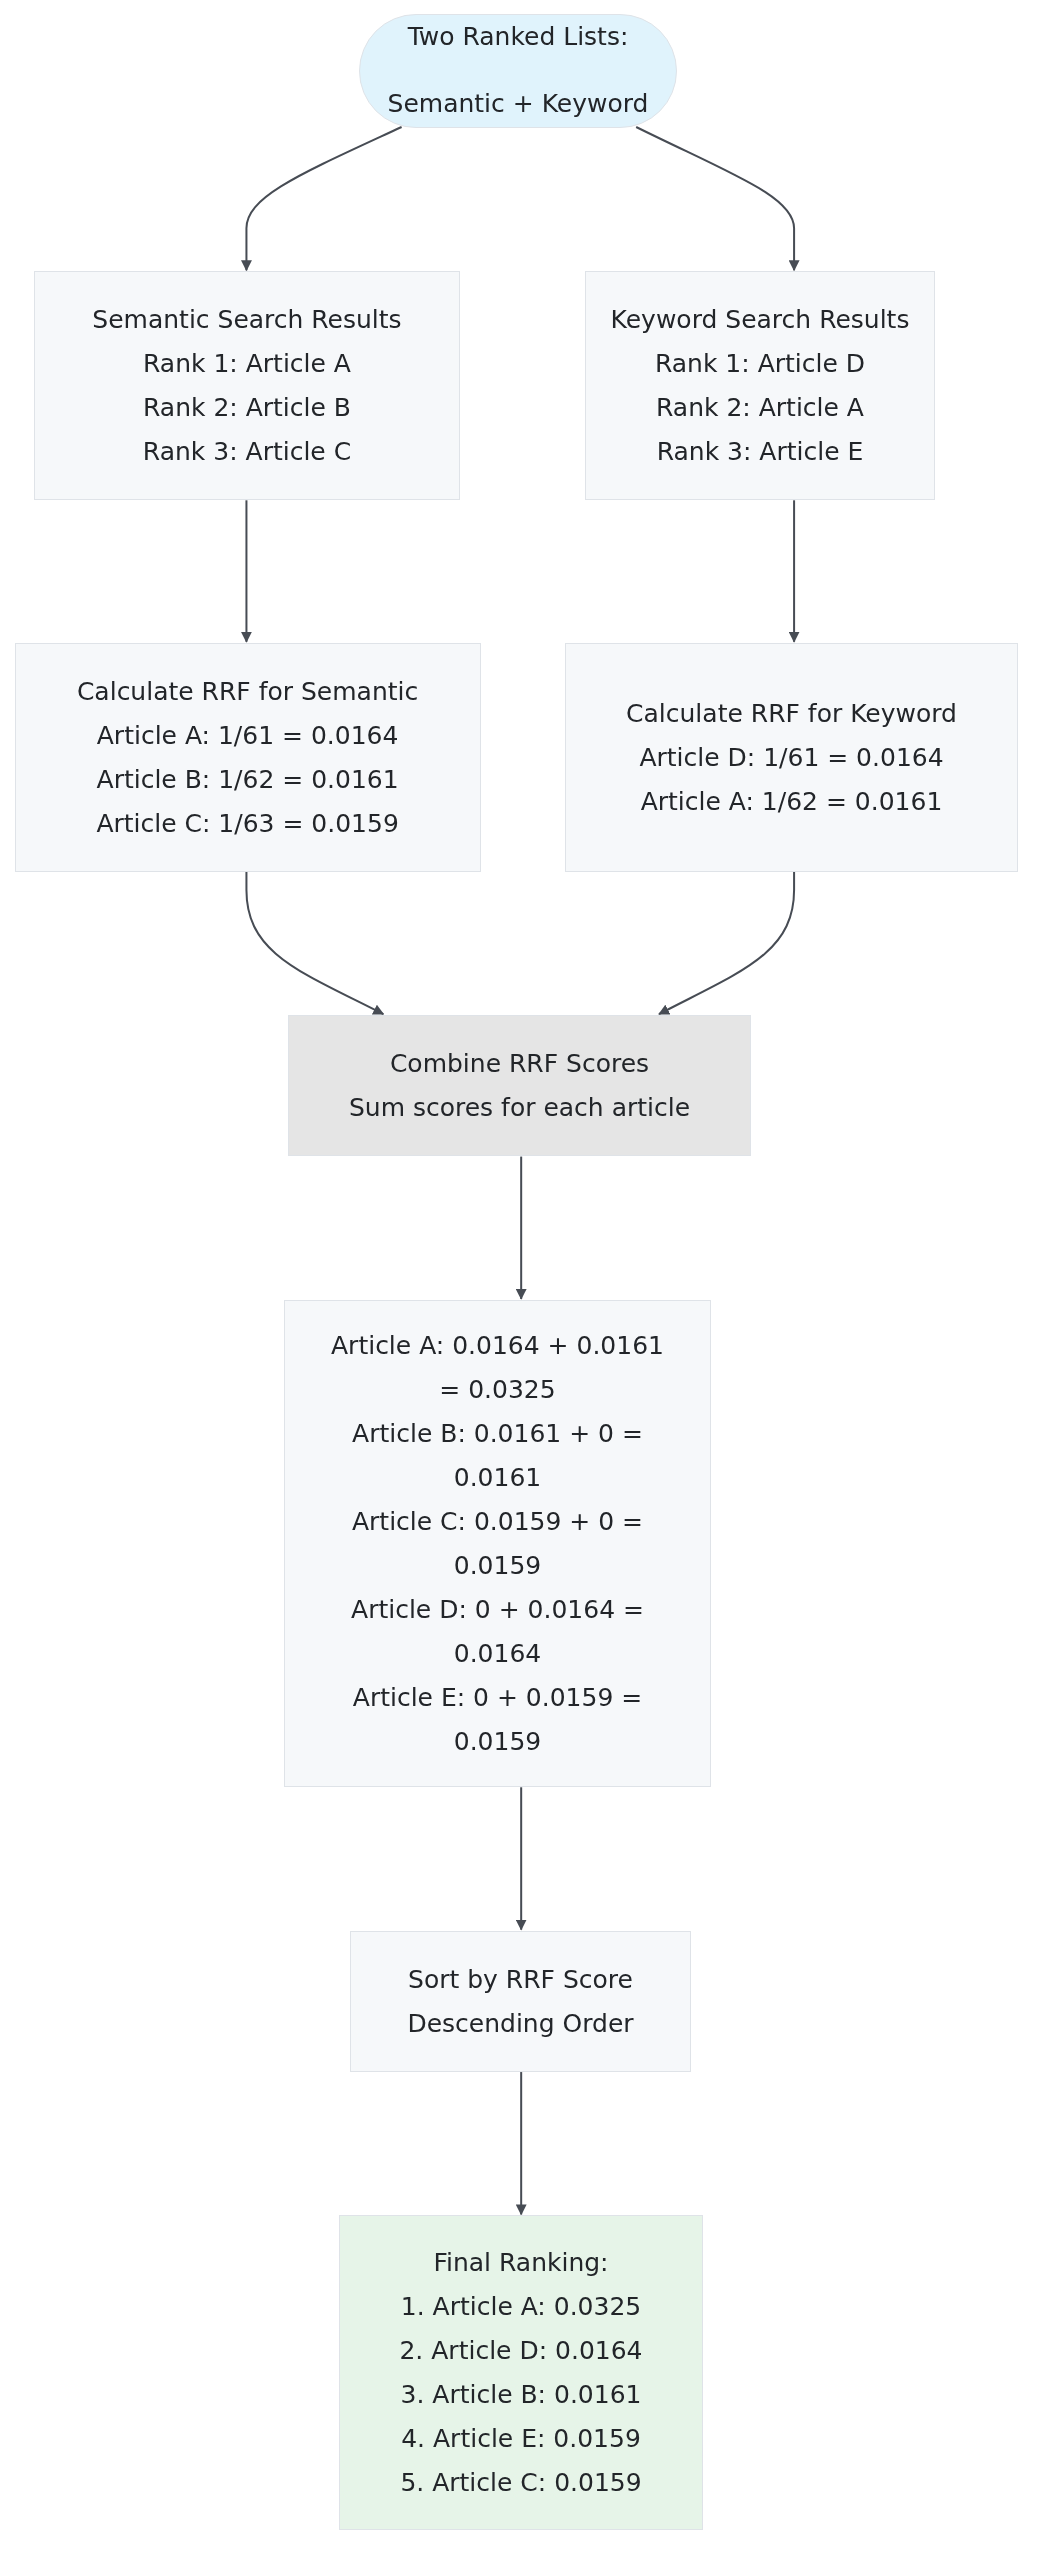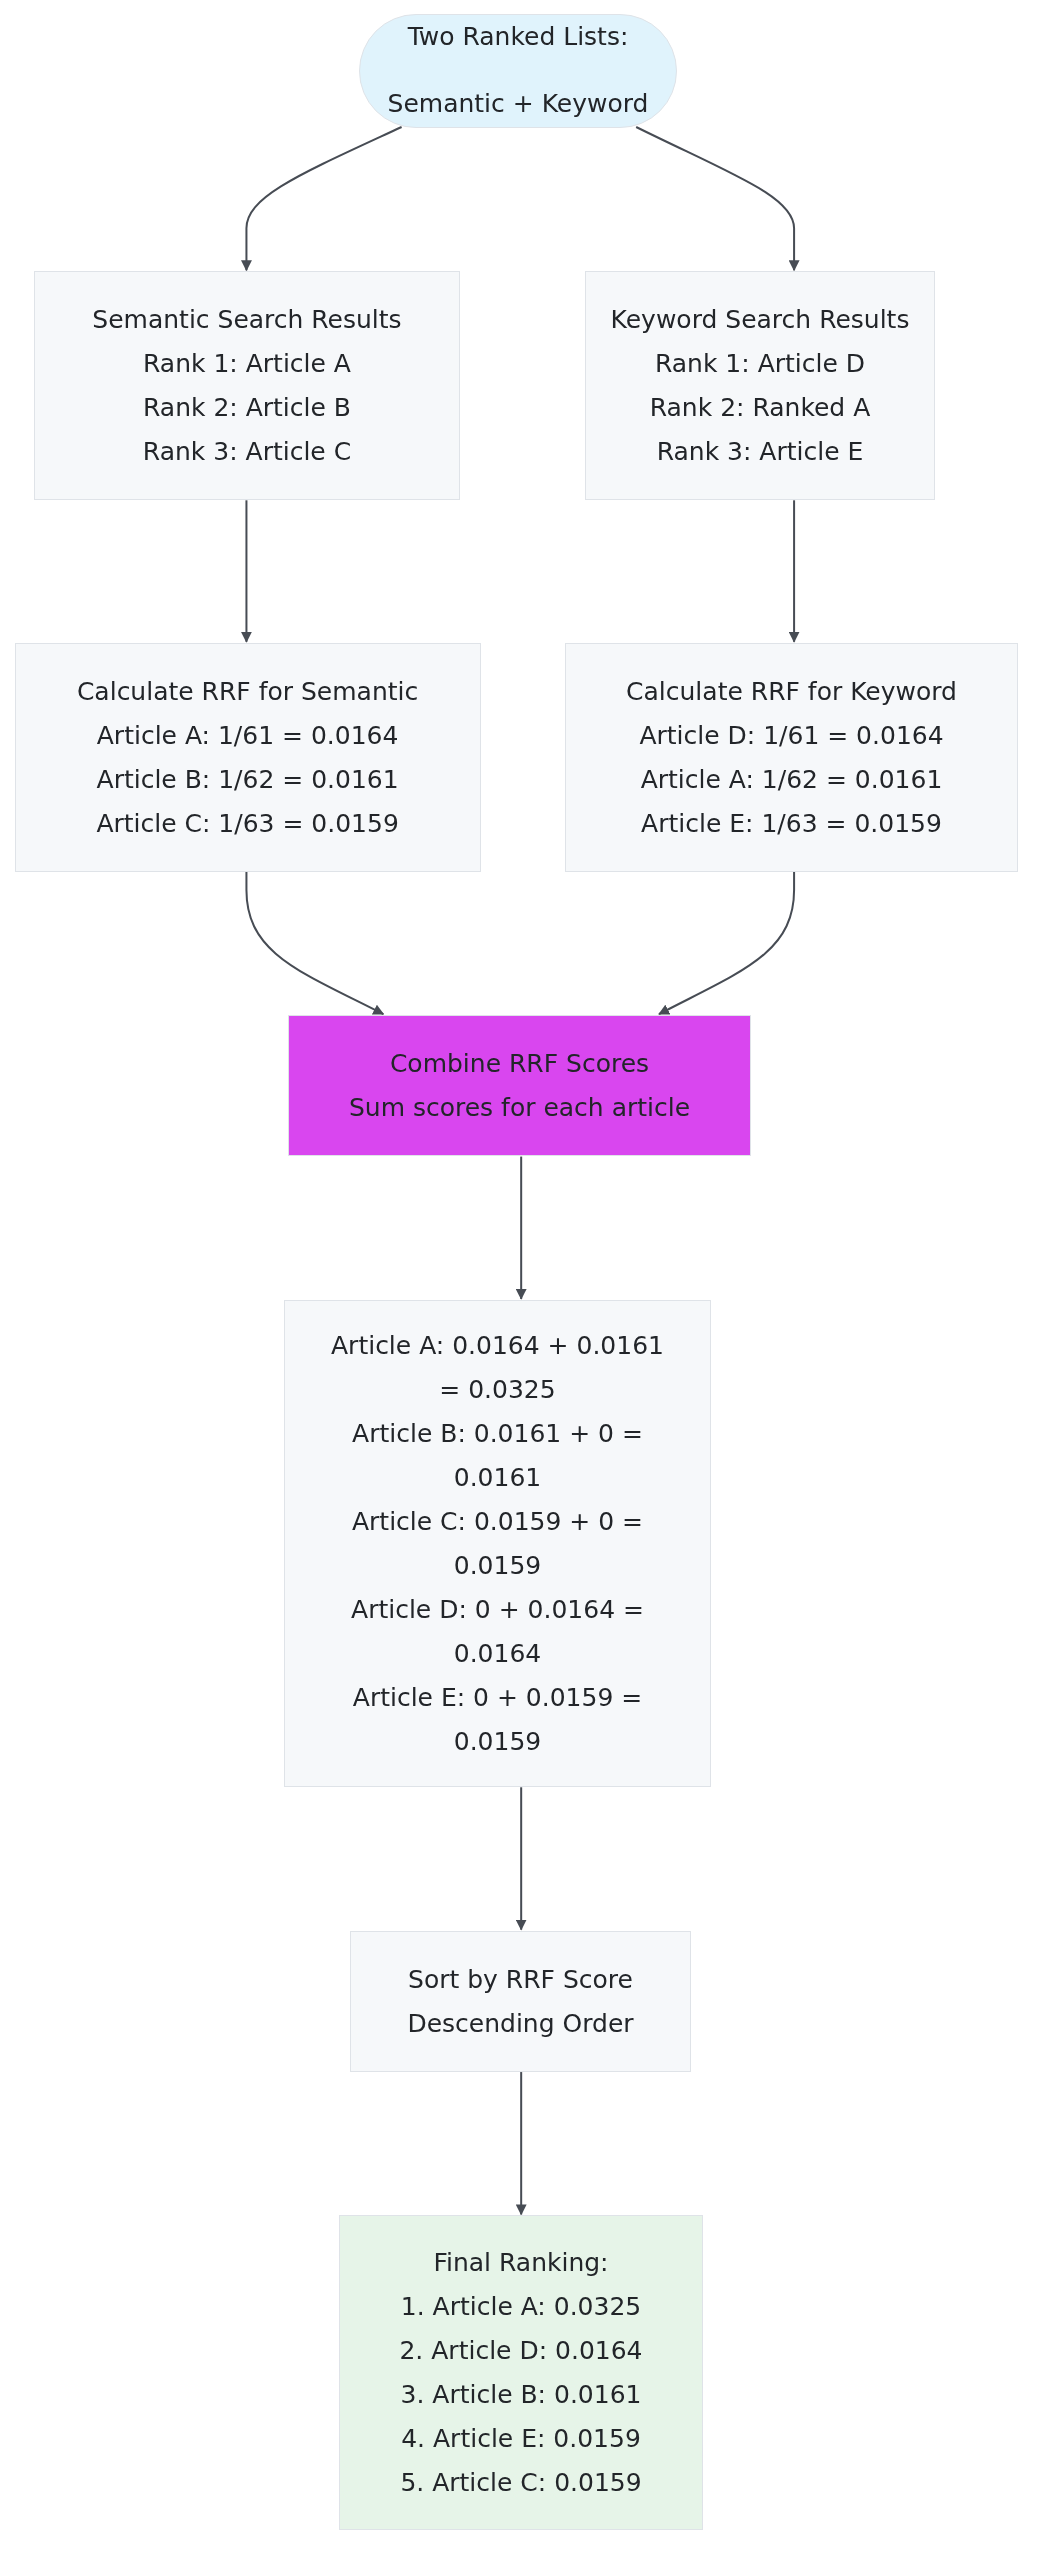--- a/index.html
+++ b/index.html
@@ -5,21 +5,21 @@
   html, body { margin: 0; padding: 0; background: #ffffff; }
   body { width: 1046px; height: 2576px; position: relative; overflow: hidden;
          font-family: "DejaVu Sans", sans-serif; color: #222529; }
   .canvas { position: absolute; left: 0; top: 0; width: 1046px; height: 2576px; }
   svg.edges { position: absolute; left: 0; top: 0; width: 1046px; height: 2576px; }
   .node { position: absolute; box-sizing: border-box; border: 1.8px solid #dfe3e8;
           background: #f6f8fa; display: flex; flex-direction: column;
           align-items: center; justify-content: center; text-align: center;
           font-size: 25px; line-height: 44px; }
   .node.start { background: #e0f3fc; border-radius: 57px; }
-  .node.combine { background: #d946ef; }
+  .node.combine { background: #e5e5e5; }
   .node.final { background: #e6f4e8; }
   .line { display: block; white-space: nowrap; }
   .wrap-line { display: block; white-space: nowrap; }
 </style>
 </head>
 <body>
 
 <div class="canvas">
 
   <svg class="edges" viewBox="0 0 1146 2822">
@@ -56,36 +56,35 @@
   <div class="node" style="left:34px; top:271px; width:426px; height:229px;text-align:right;">
     <span class="line">Semantic Search Results</span>
     <span class="line">Rank 1: Article A</span>
     <span class="line">Rank 2: Article B</span>
     <span class="line">Rank 3: Article C</span>
   </div>
 
   <div class="node" style="left:585px; top:271px; width:350px; height:229px;">
     <span class="line">Keyword Search Results</span>
     <span class="line">Rank 1: Article D</span>
-    <span class="line">Rank 2: Ranked A</span>
+    <span class="line">Rank 2: Article A</span>
     <span class="line">Rank 3: Article E</span>
   </div>
 
   <div class="node" style="left:14.6px; top:643px; width:466px; height:229px;">
     <span class="line">Calculate RRF for Semantic</span>
     <span class="line">Article A: 1/61 = 0.0164</span>
     <span class="line">Article B: 1/62 = 0.0161</span>
     <span class="line">Article C: 1/63 = 0.0159</span>
   </div>
 
   <div class="node" style="left:565px; top:643px; width:453px; height:229px;">
     <span class="line">Calculate RRF for Keyword</span>
     <span class="line">Article D: 1/61 = 0.0164</span>
     <span class="line">Article A: 1/62 = 0.0161</span>
-    <span class="line">Article E: 1/63 = 0.0159</span>
   </div>
 
   <div class="node combine" style="left:288px; top:1015px; width:463px; height:141px;">
     <span class="line">Combine RRF Scores</span>
     <span class="line">Sum scores for each article</span>
   </div>
 
   <div class="node" style="left:284px; top:1300px; width:427px; height:487px;">
     <span class="wrap-line">Article A: 0.0164 + 0.0161</span>
     <span class="wrap-line">= 0.0325</span>

